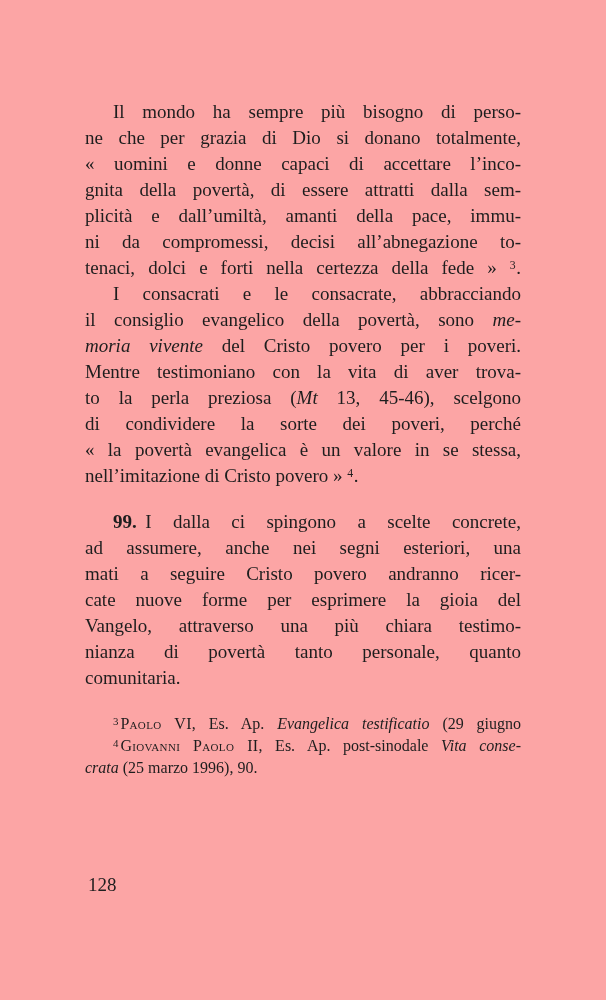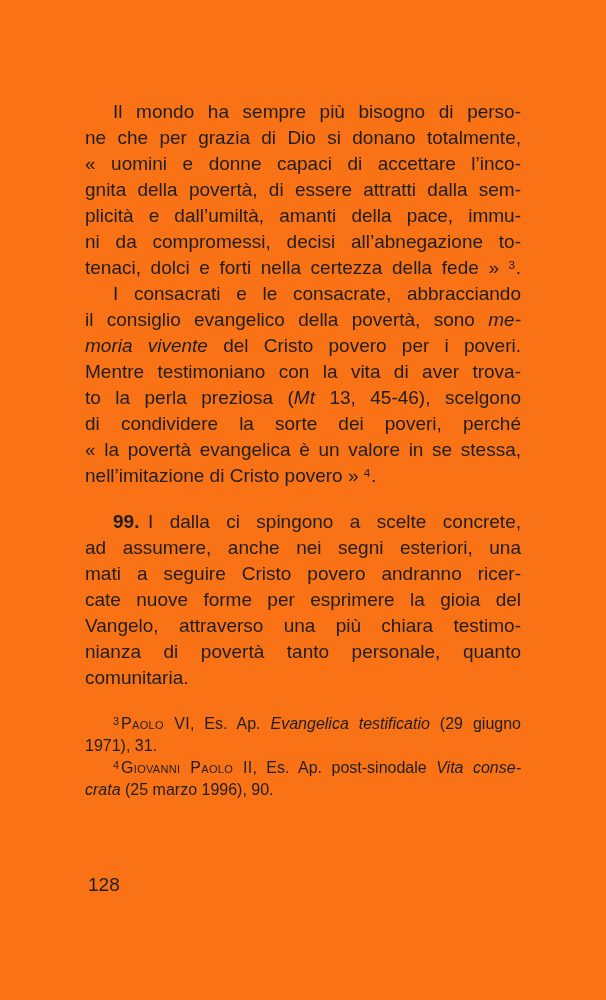--- a/index.html
+++ b/index.html
@@ -1,22 +1,22 @@
 <!DOCTYPE html>
 <html><head>
 <meta charset="utf-8">
 <style>
   html, body { margin: 0; padding: 0; }
   .page {
     position: relative;
     width: 606px;
     height: 1000px;
-    background: #f97316;
+    background: #fca5a5;
     color: #1e1e1e;
-    font-family: Liberation Sans, sans-serif;
+    font-family: Liberation Serif, serif;
     overflow: hidden;
   }
   .text-block {
     position: absolute;
     left: 85px;
     top: 99px;
     width: 436px;
   }
   .para { margin: 0; padding: 0; }
   .line {
@@ -99,21 +99,20 @@
       <div class="line">cate nuove forme per esprimere la gioia del</div>
       <div class="line">Vangelo, attraverso una più chiara testimo-</div>
       <div class="line">nianza di povertà tanto personale, quanto</div>
       <div class="line last">comunitaria.</div>
     </div>
 
     <div class="gap-fn"></div>
 
     <div class="para">
       <div class="fline ind"><span class="fsup">3</span><span class="sc">Paolo VI</span><span>, Es. Ap. </span><span class="it">Evangelica testificatio</span><span> (29 giugno</span></div>
-      <div class="fline last">1971), 31.</div>
     </div>
 
     <div class="para">
       <div class="fline ind"><span class="fsup">4</span><span class="sc">Giovanni Paolo II</span><span>, Es. Ap. post-sinodale </span><span class="it">Vita conse-</span></div>
       <div class="fline last"><span class="it">crata</span><span> (25 marzo 1996), 90.</span></div>
     </div>
 
   </div>
 
   <div class="pagenum">128</div>

